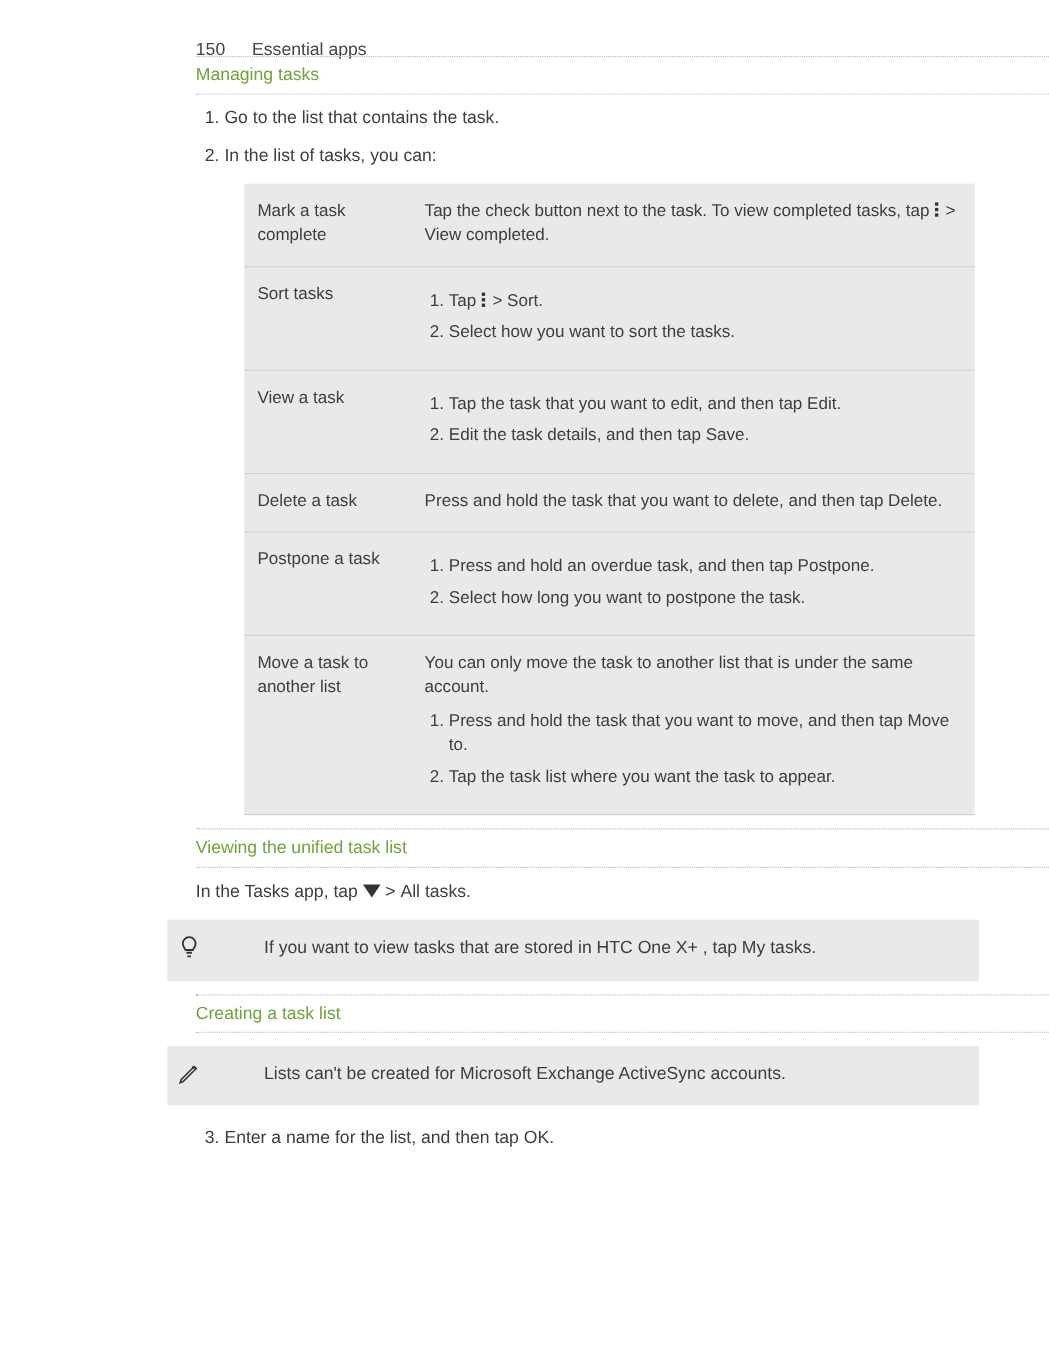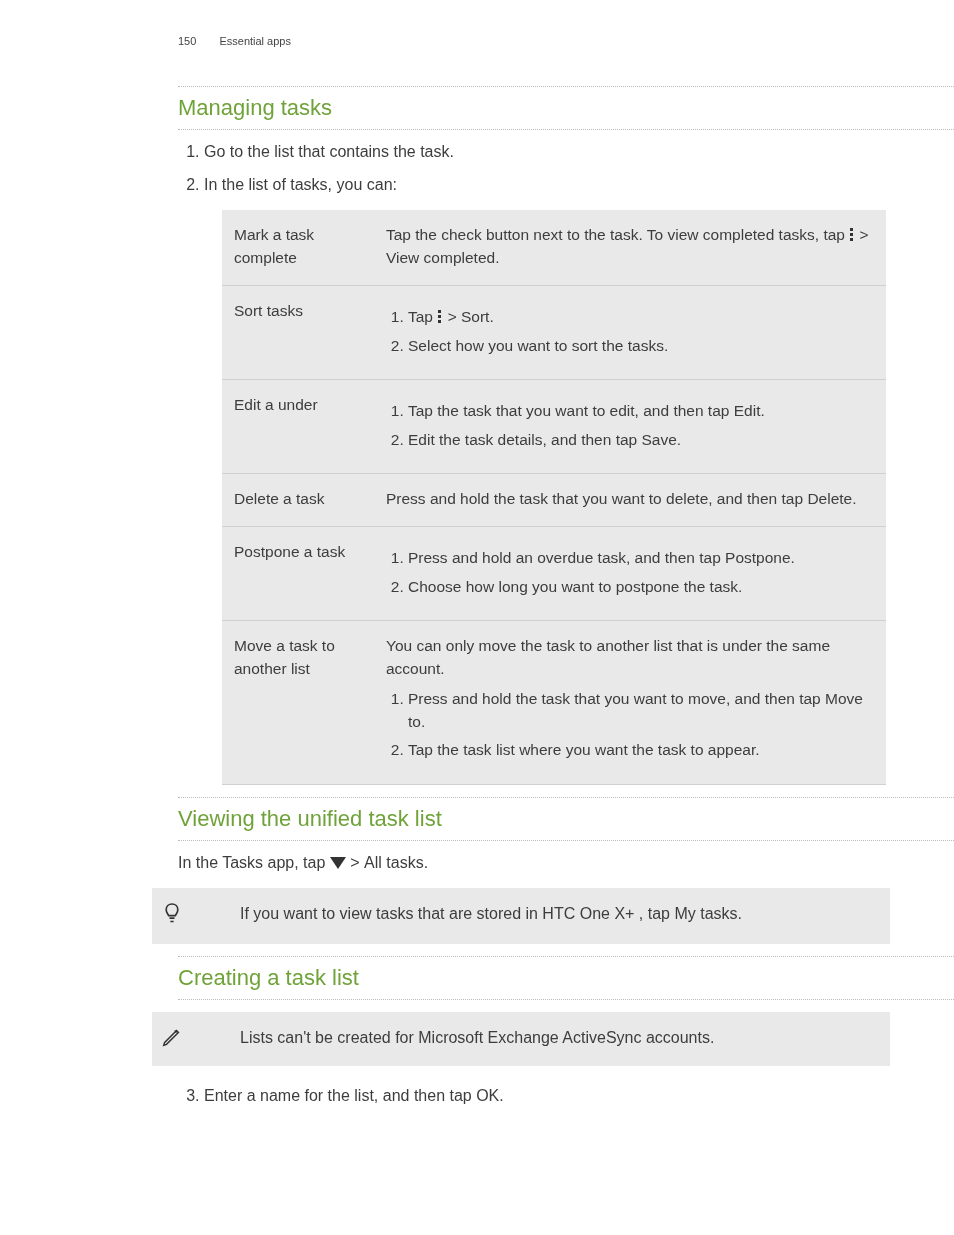--- a/index.html
+++ b/index.html
@@ -18,30 +18,29 @@
     font-family: "Helvetica Neue", Helvetica, Arial, sans-serif;
     font-weight: 300;
     color: var(--body);
     font-size: 16px;
     line-height: 1.45;
   }
   .page {
     padding: 34px 64px 64px 64px;
   }
   .running-head {
-    font-size: 11px;
+    font-size: 16px;
     color: #444;
     margin-left: 114px;
-    margin-bottom: 42px;
   }
   .running-head .pn { margin-right: 20px; }
 
   .sec-head {
     color: var(--green);
-    font-size: 22px;
+    font-size: 16px;
     font-weight: 400;
     position: relative;
     margin: 0 0 12px 114px;
     padding-bottom: 4px;
   }
   
   .sec-head::before,
   .sec-head::after {
     content: "";
     position: absolute;
@@ -173,21 +172,21 @@
             <span class="ico ico-dots3"></span>
             <span> &gt; </span>
             <span class="bold">Sort</span><span>.</span>
           </li>
           <li>Select how you want to sort the tasks.</li>
         </ol>
       </td>
     </tr>
 
     <tr>
-      <td class="lbl">Edit a under</td>
+      <td class="lbl">View a task</td>
       <td>
         <ol class="inner">
           <li>
             <span>Tap the task that you want to edit, and then tap </span><span class="bold">Edit</span><span>.</span>
           </li>
           <li>
             <span>Edit the task details, and then tap </span><span class="bold">Save</span><span>.</span>
           </li>
         </ol>
       </td>
@@ -200,21 +199,21 @@
       </td>
     </tr>
 
     <tr>
       <td class="lbl">Postpone a task</td>
       <td>
         <ol class="inner">
           <li>
             <span>Press and hold an overdue task, and then tap </span><span class="bold">Postpone</span><span>.</span>
           </li>
-          <li>Choose how long you want to postpone the task.</li>
+          <li>Select how long you want to postpone the task.</li>
         </ol>
       </td>
     </tr>
 
     <tr>
       <td class="lbl">Move a task to another list</td>
       <td>
         <div style="margin-bottom:8px;">You can only move the task to another list that is under the same account.</div>
         <ol class="inner">
           <li>

